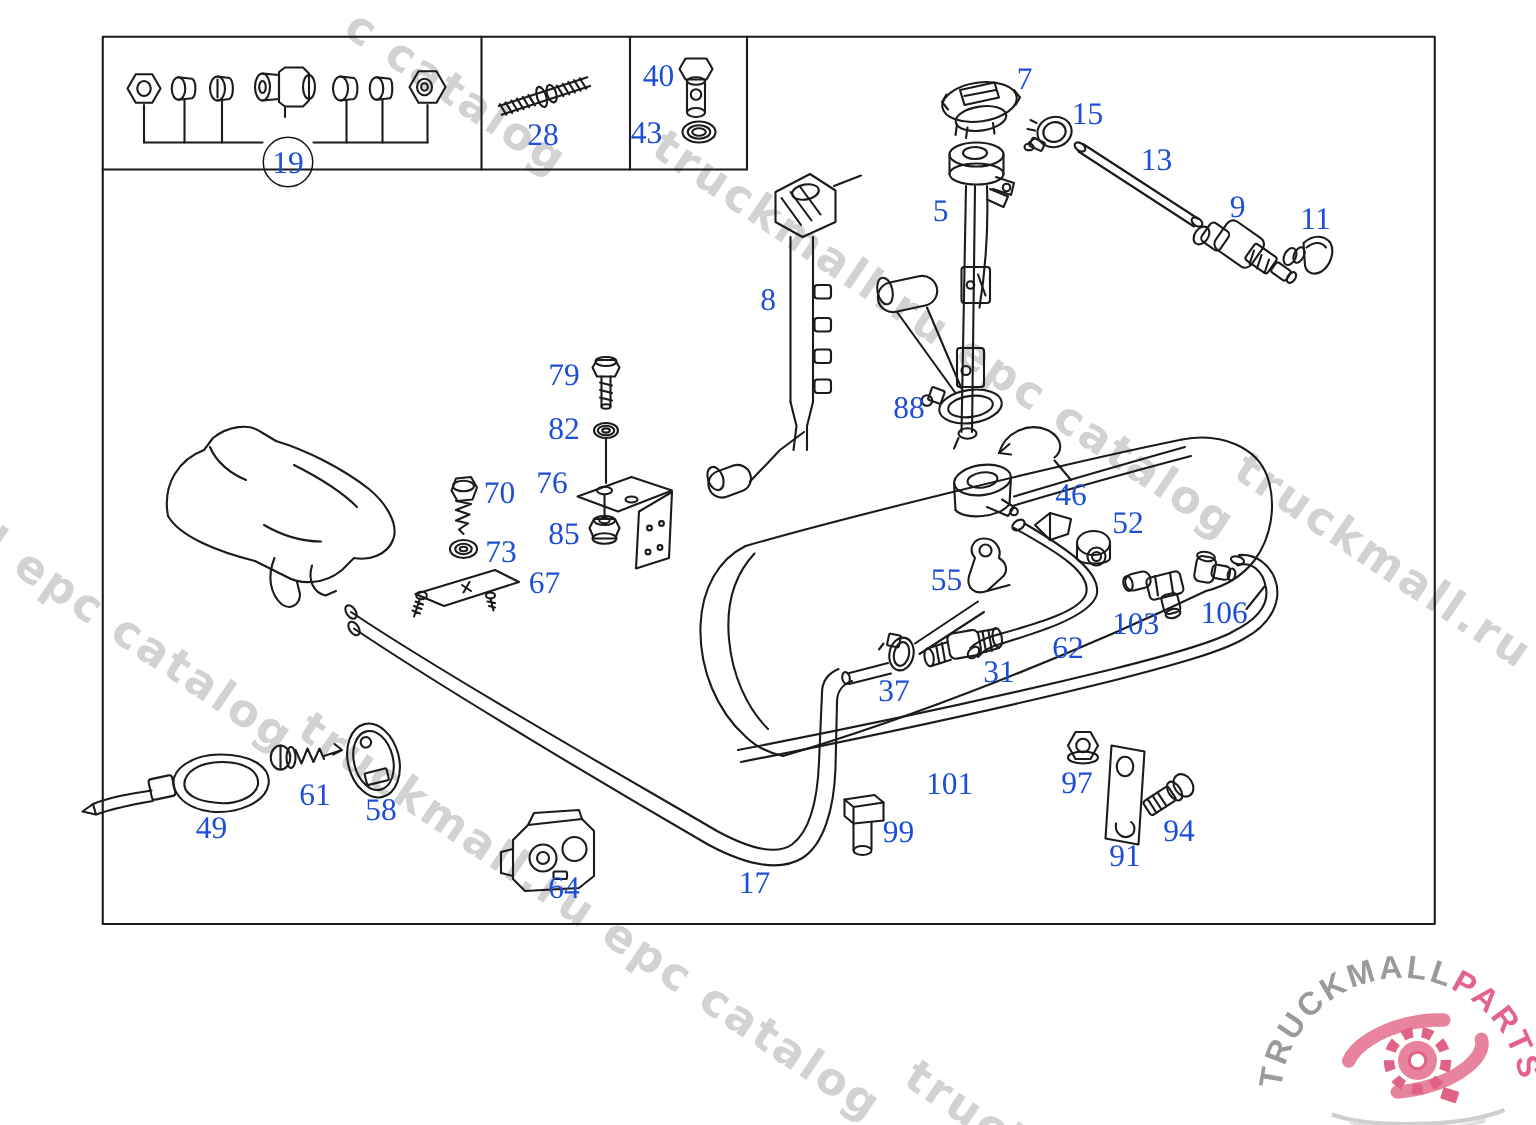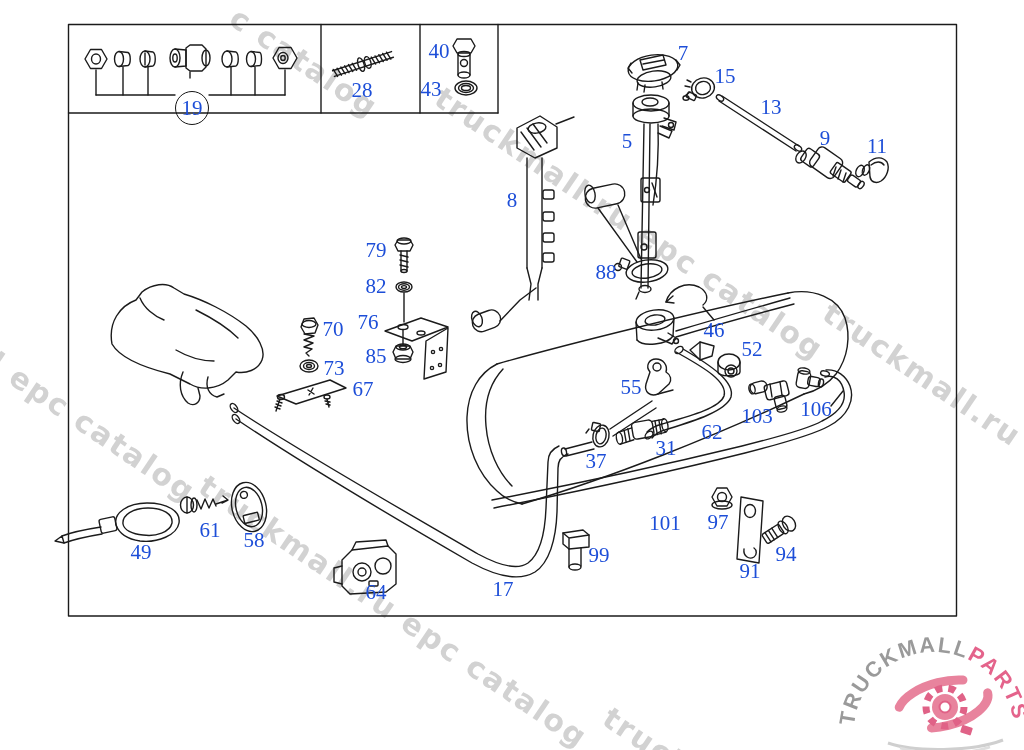--- a/index.html
+++ b/index.html
@@ -456,21 +456,21 @@
       <div class="plabel" style="left: 333px; top: 329px;">70</div>
       <div class="plabel" style="left: 334px; top: 368px;">73</div>
       <div class="plabel" style="left: 714px; top: 330px;">46</div>
       <div class="plabel" style="left: 752px; top: 349px;">52</div>
       <div class="plabel" style="left: 631px; top: 387px;">55</div>
       <div class="plabel" style="left: 757px; top: 416px;">103</div>
       <div class="plabel" style="left: 816px; top: 409px;">106</div>
       <div class="plabel" style="left: 712px; top: 432px;">62</div>
       <div class="plabel" style="left: 650px; top: 448px; margin-left: 16px;">31</div>
       <div class="plabel" style="left: 596px; top: 461px;">37</div>
-      <div class="plabel" style="left: 633px; top: 523px; margin-left: 32px;">101</div>
+      <div class="plabel" style="left: 633px; top: 523px;">101</div>
       <div class="plabel" style="left: 718px; top: 522px;">97</div>
       <div class="plabel" style="left: 750px; top: 571px;">91</div>
       <div class="plabel" style="left: 786px; top: 554px;">94</div>
       <div class="plabel" style="left: 599px; top: 555px;">99</div>
       <div class="plabel" style="left: 141px; top: 552px;">49</div>
       <div class="plabel" style="left: 210px; top: 530px;">61</div>
       <div class="plabel" style="left: 254px; top: 540px; text-align: center;">58</div>
       <div class="plabel" style="left: 376px; top: 592px;">64</div>
       <div class="plabel" style="left: 503px; top: 589px;">17</div>
     </div>

